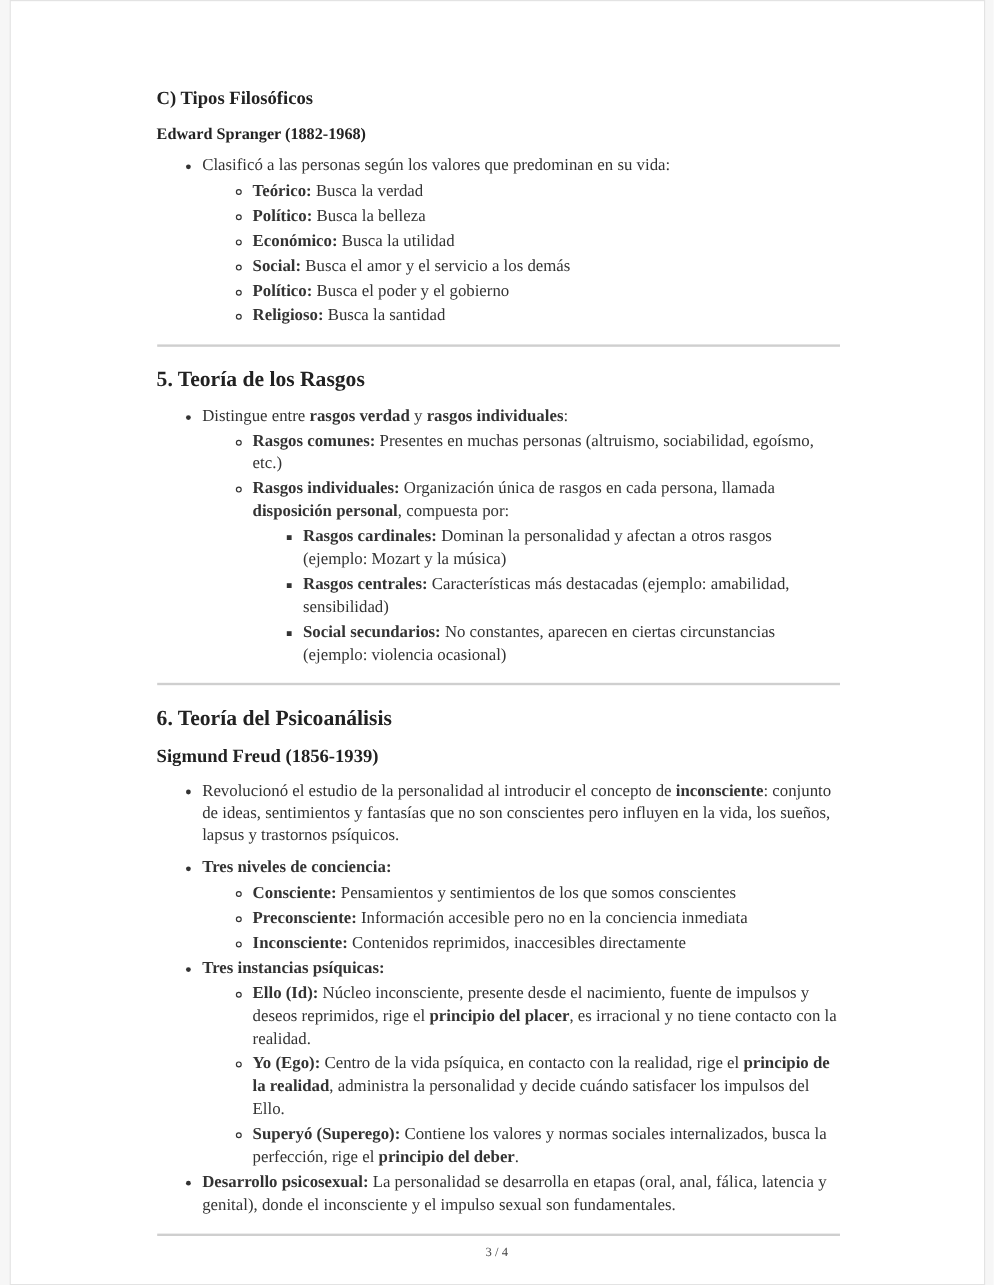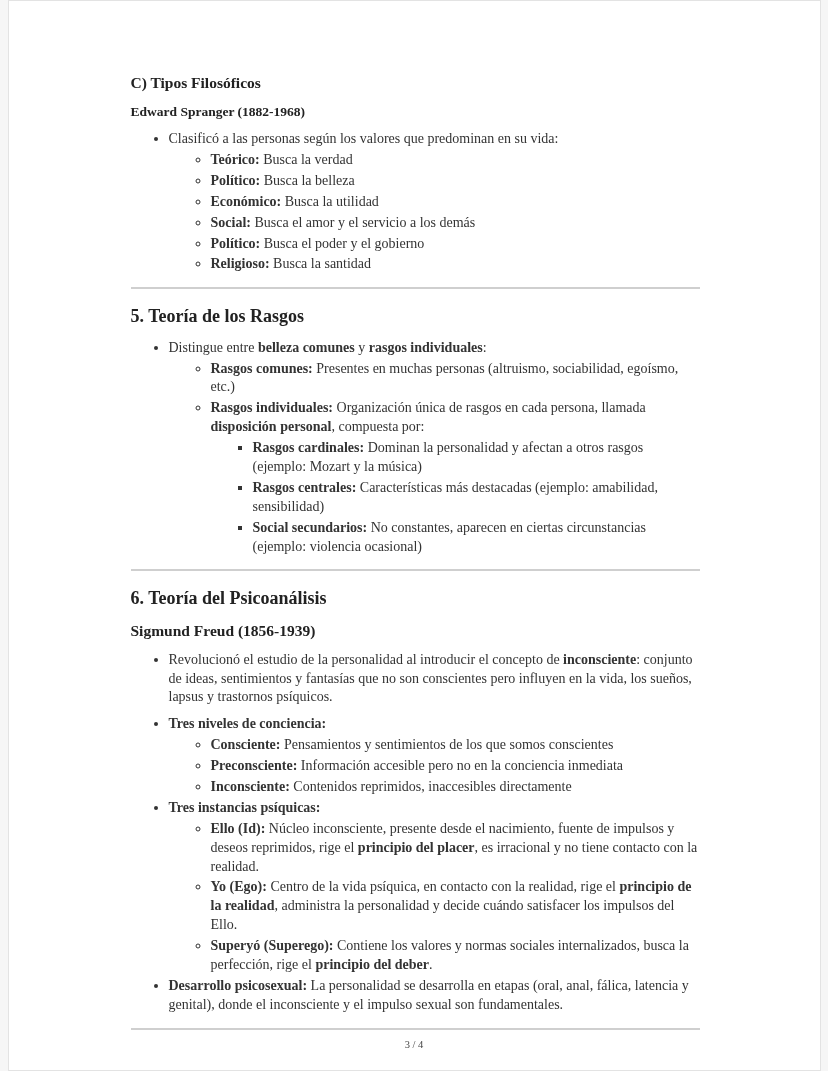--- a/index.html
+++ b/index.html
@@ -63,21 +63,21 @@
             <li><span class="bold">Político:</span><span> Busca la belleza</span></li>
             <li><span class="bold">Económico:</span><span> Busca la utilidad</span></li>
             <li><span class="bold">Social:</span><span> Busca el amor y el servicio a los demás</span></li>
             <li><span class="bold">Político:</span><span> Busca el poder y el gobierno</span></li>
             <li><span class="bold">Religioso:</span><span> Busca la santidad</span></li>
           </ul></li>
       </ul>
       <hr>
       <h2>5. Teoría de los Rasgos</h2>
       <ul class="list style-disc">
-        <li><span>Distingue entre </span><span class="bold">belleza comunes</span><span> y </span><span class="bold">rasgos individuales</span><span>:</span><ul class="list style-circle">
+        <li><span>Distingue entre </span><span class="bold">rasgos verdad</span><span> y </span><span class="bold">rasgos individuales</span><span>:</span><ul class="list style-circle">
             <li><span class="bold">Rasgos comunes:</span><span> Presentes en muchas personas (altruismo, sociabilidad, egoísmo, etc.)</span></li>
             <li><span class="bold">Rasgos individuales:</span><span> Organización única de rasgos en cada persona, llamada </span><span class="bold">disposición personal</span><span>, compuesta por:</span><ul class="list style-square">
                 <li><span class="bold">Rasgos cardinales:</span><span> Dominan la personalidad y afectan a otros rasgos (ejemplo: Mozart y la música)</span></li>
                 <li><span class="bold">Rasgos centrales:</span><span> Características más destacadas (ejemplo: amabilidad, sensibilidad)</span></li>
                 <li><span class="bold">Social secundarios:</span><span> No constantes, aparecen en ciertas circunstancias (ejemplo: violencia ocasional)</span></li>
               </ul></li>
           </ul></li>
       </ul>
       <hr>
       <h2>6. Teoría del Psicoanálisis</h2>

